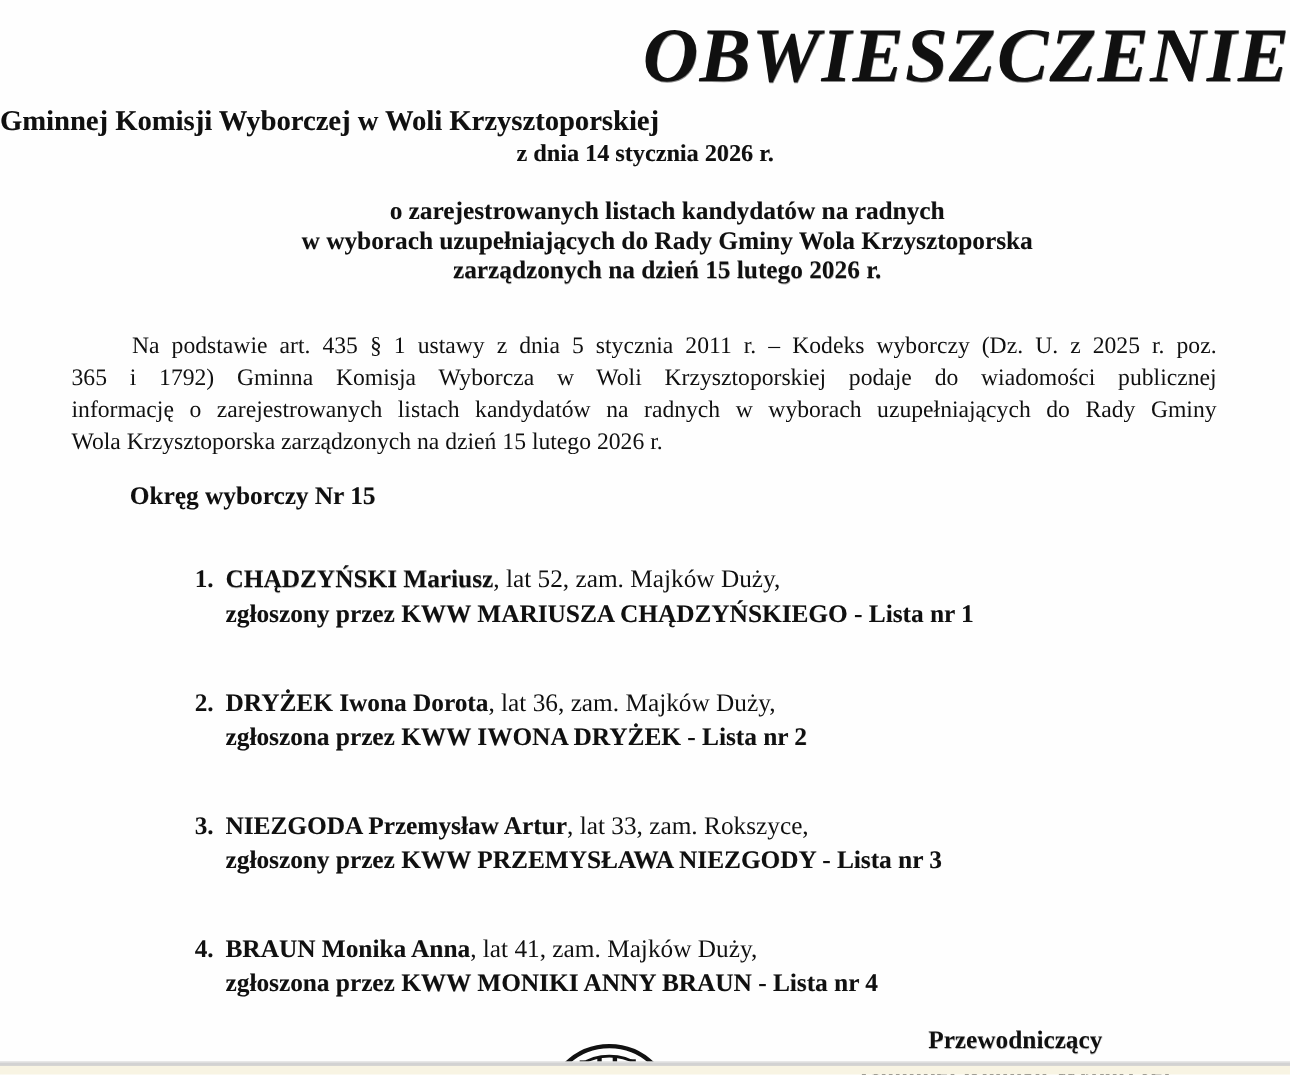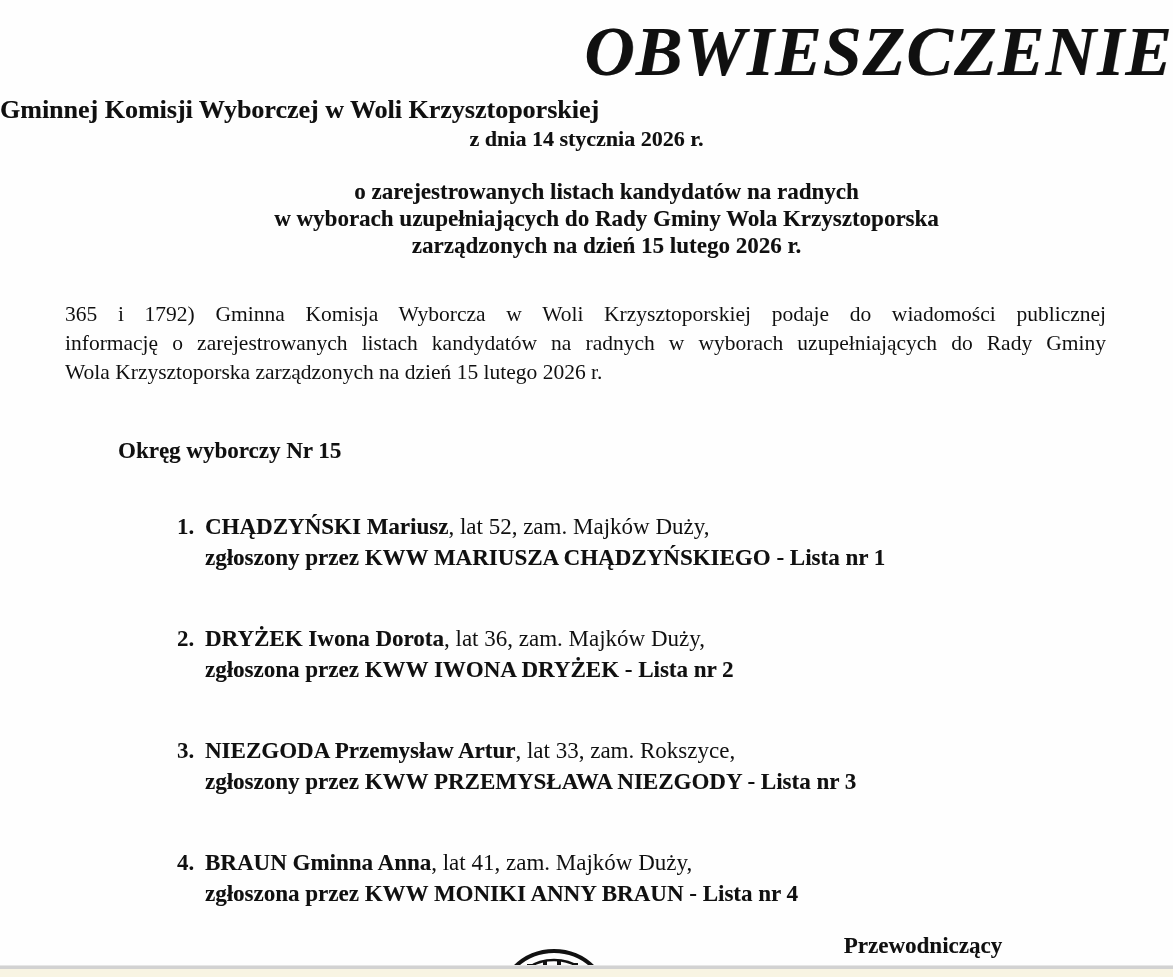--- a/index.html
+++ b/index.html
@@ -85,20 +85,21 @@
 <div class="abs subtitle1">Gminnej Komisji Wyborczej w Woli Krzysztoporskiej</div>
 <div class="abs subtitle2">z dnia 14 stycznia 2026 r.</div>
 
 <div class="abs subject">
   <div>o zarejestrowanych listach kandydatów na radnych</div>
   <div>w wyborach uzupełniających do Rady Gminy Wola Krzysztoporska</div>
   <div>zarządzonych na dzień 15 lutego 2026 r.</div>
 </div>
 
 <div class="abs paragraph">
+  <div class="para-line first">Na podstawie art. 435 § 1 ustawy z dnia 5 stycznia 2011 r. – Kodeks wyborczy (Dz. U. z 2025 r. poz.</div>
   <div class="para-line">365 i 1792) Gminna Komisja Wyborcza w Woli Krzysztoporskiej podaje do wiadomości publicznej</div>
   <div class="para-line">informację o zarejestrowanych listach kandydatów na radnych w wyborach uzupełniających do Rady Gminy</div>
   <div class="para-line last">Wola Krzysztoporska zarządzonych na dzień 15 lutego 2026 r.</div>
 </div>
 
 <div class="abs district">Okręg wyborczy Nr 15</div>
 
 <div class="abs candidates">
   <div class="candidate">
     <span class="num">1.</span>
@@ -110,21 +111,21 @@
     <div><span class="name">DRYŻEK Iwona Dorota</span><span>, lat 36, zam. Majków Duży,</span></div>
     <div class="reg">zgłoszona przez KWW IWONA DRYŻEK - Lista nr 2</div>
   </div>
   <div class="candidate">
     <span class="num">3.</span>
     <div><span class="name">NIEZGODA Przemysław Artur</span><span>, lat 33, zam. Rokszyce,</span></div>
     <div class="reg">zgłoszony przez KWW PRZEMYSŁAWA NIEZGODY - Lista nr 3</div>
   </div>
   <div class="candidate">
     <span class="num">4.</span>
-    <div><span class="name">BRAUN Gminna Anna</span><span>, lat 41, zam. Majków Duży,</span></div>
+    <div><span class="name">BRAUN Monika Anna</span><span>, lat 41, zam. Majków Duży,</span></div>
     <div class="reg">zgłoszona przez KWW MONIKI ANNY BRAUN - Lista nr 4</div>
   </div>
 </div>
 
 <div class="abs signature">
   <div>Przewodniczący</div>
   <div>Gminnej Komisji Wyborczej</div>
 </div>
 
 <div class="abs seal">

